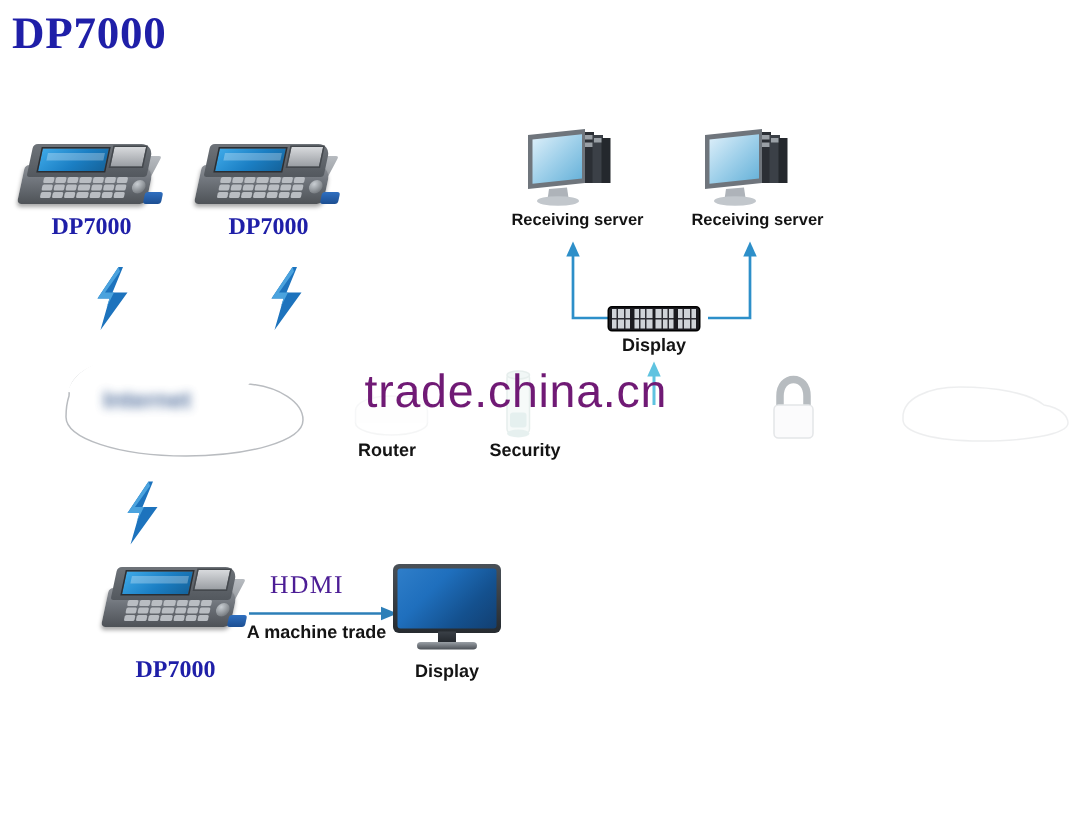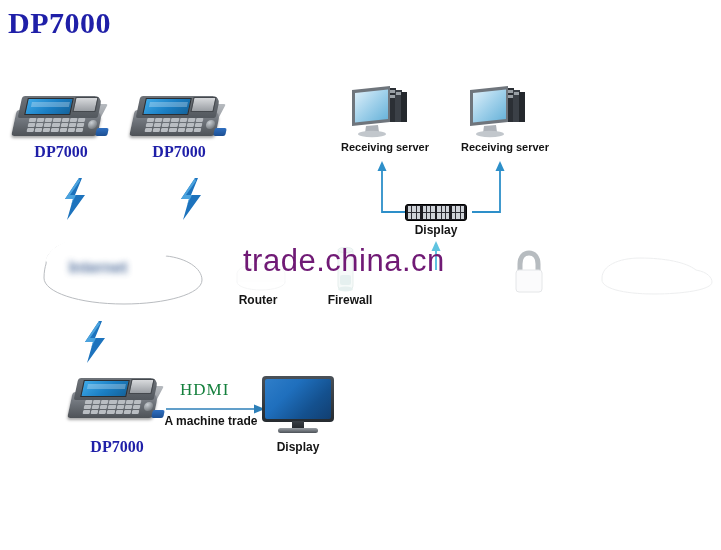--- a/index.html
+++ b/index.html
@@ -61,21 +61,21 @@
     font-weight: bold;
     font-size: 16px;
     color: #1f1fa8;
     white-space: nowrap;
     text-align: center;
   }
   .label-hdmi {
     position: absolute;
     font-family: "Liberation Serif", serif;
     font-size: 17px;
-    color: #15803d;
+    color: #4c1d95;
     white-space: nowrap;
     letter-spacing: 1px;
   }
 
   
   .device {
     position: absolute;
     width: 98px;
     height: 56px;
   }
@@ -565,21 +565,21 @@
   <div class="label" style="left:222px; top:293px; width:72px; font-size:12px;">Router</div>
 
   <div class="faded-icon" style="left:330px; top:245px; opacity:.5;">
     <svg width="30" height="50" viewBox="0 0 30 50">
       <rect x="8" y="4" width="15" height="40" rx="3" fill="#eef6f4" stroke="#cfdedb" stroke-width="1"></rect>
       <ellipse cx="15.5" cy="5" rx="7.5" ry="2.6" fill="#e4f1ef" stroke="#cfdedb" stroke-width="1"></ellipse>
       <rect x="10" y="30" width="11" height="10" rx="2" fill="#bcd9d6" opacity=".65"></rect>
       <ellipse cx="15.5" cy="44" rx="7.5" ry="2.6" fill="#cfe3e0"></ellipse>
     </svg>
   </div>
-  <div class="label" style="left:310px; top:293px; width:80px; font-size:12px;">Firewall</div>
+  <div class="label" style="left:310px; top:293px; width:80px; font-size:12px;">Security</div>
 
   <div class="lock-icon" style="left:512px; top:250px;">
     <svg width="34" height="46" viewBox="0 0 34 46">
       <path d="M8,22 L8,14 C8,7 12,3 17,3 C22,3 26,7 26,14 L26,22" fill="none" stroke="#b7bcc0" stroke-width="5" stroke-linecap="round"></path>
       <rect x="4" y="20" width="26" height="22" rx="3" fill="#fbfbfc" stroke="#e4e6e8" stroke-width="1"></rect>
     </svg>
   </div>
 
   <div class="faded-icon" style="left:596px; top:252px; opacity:.5;">
     <svg width="118" height="44" viewBox="0 0 118 44">

